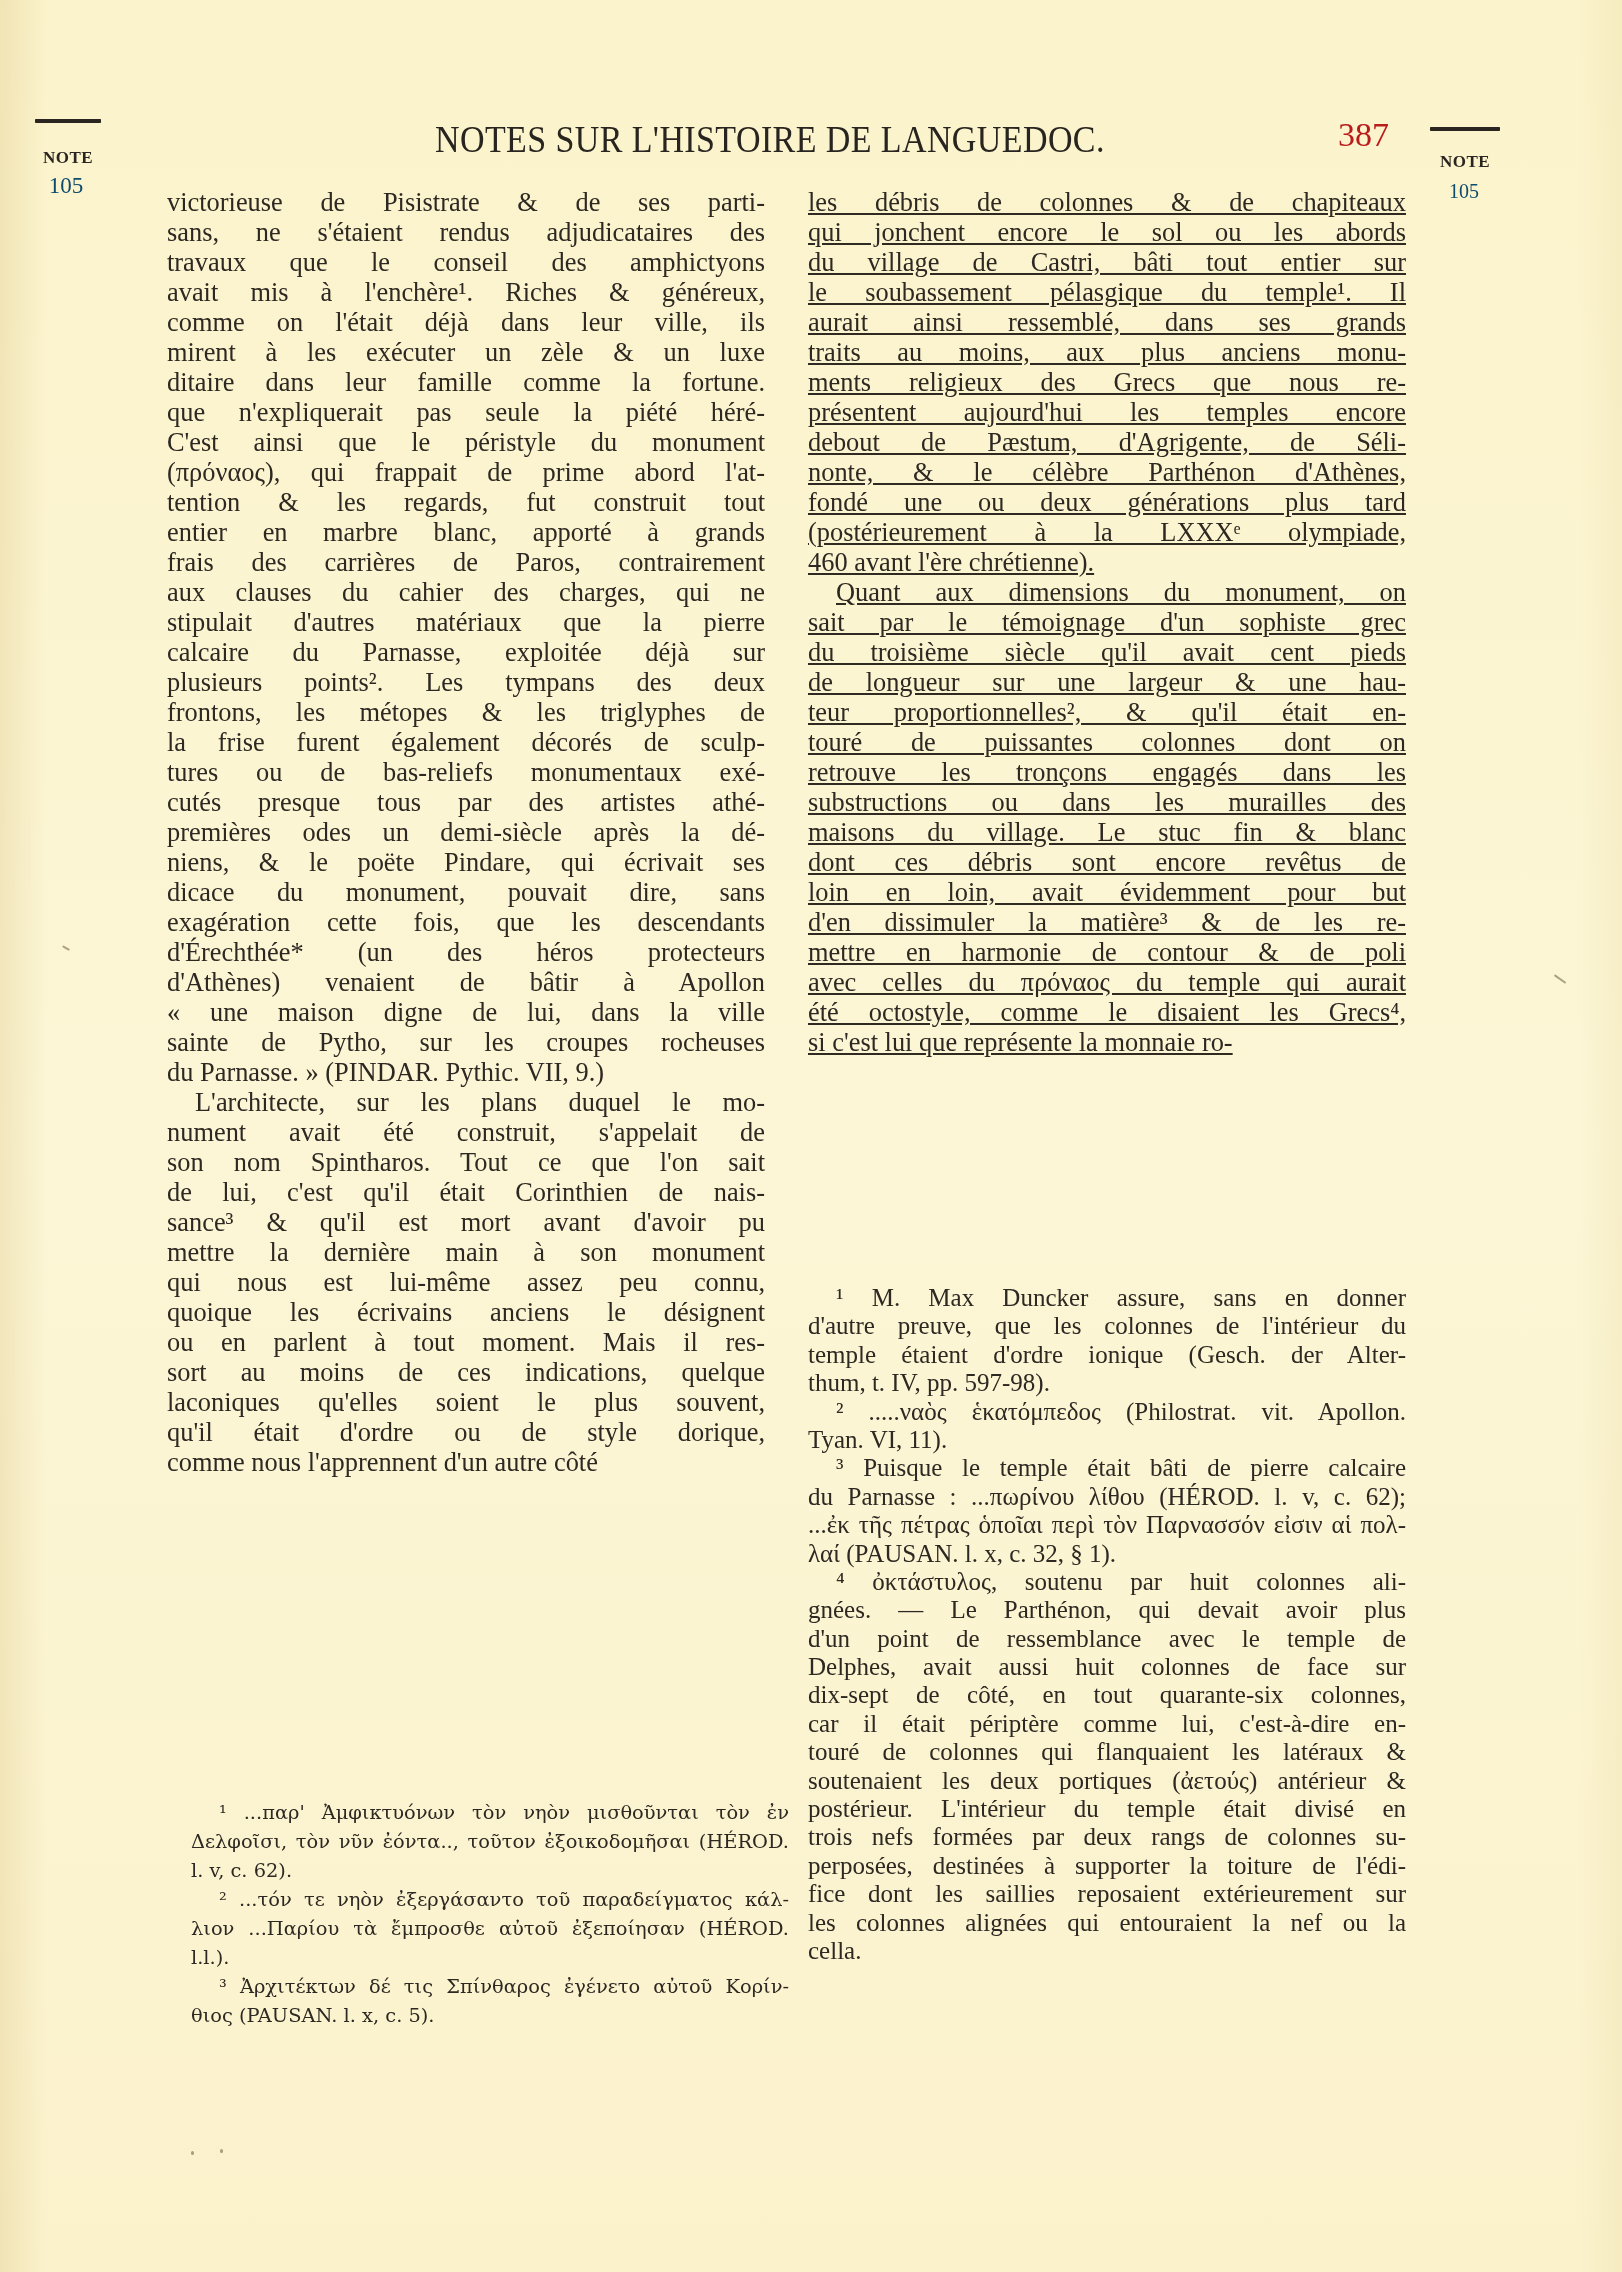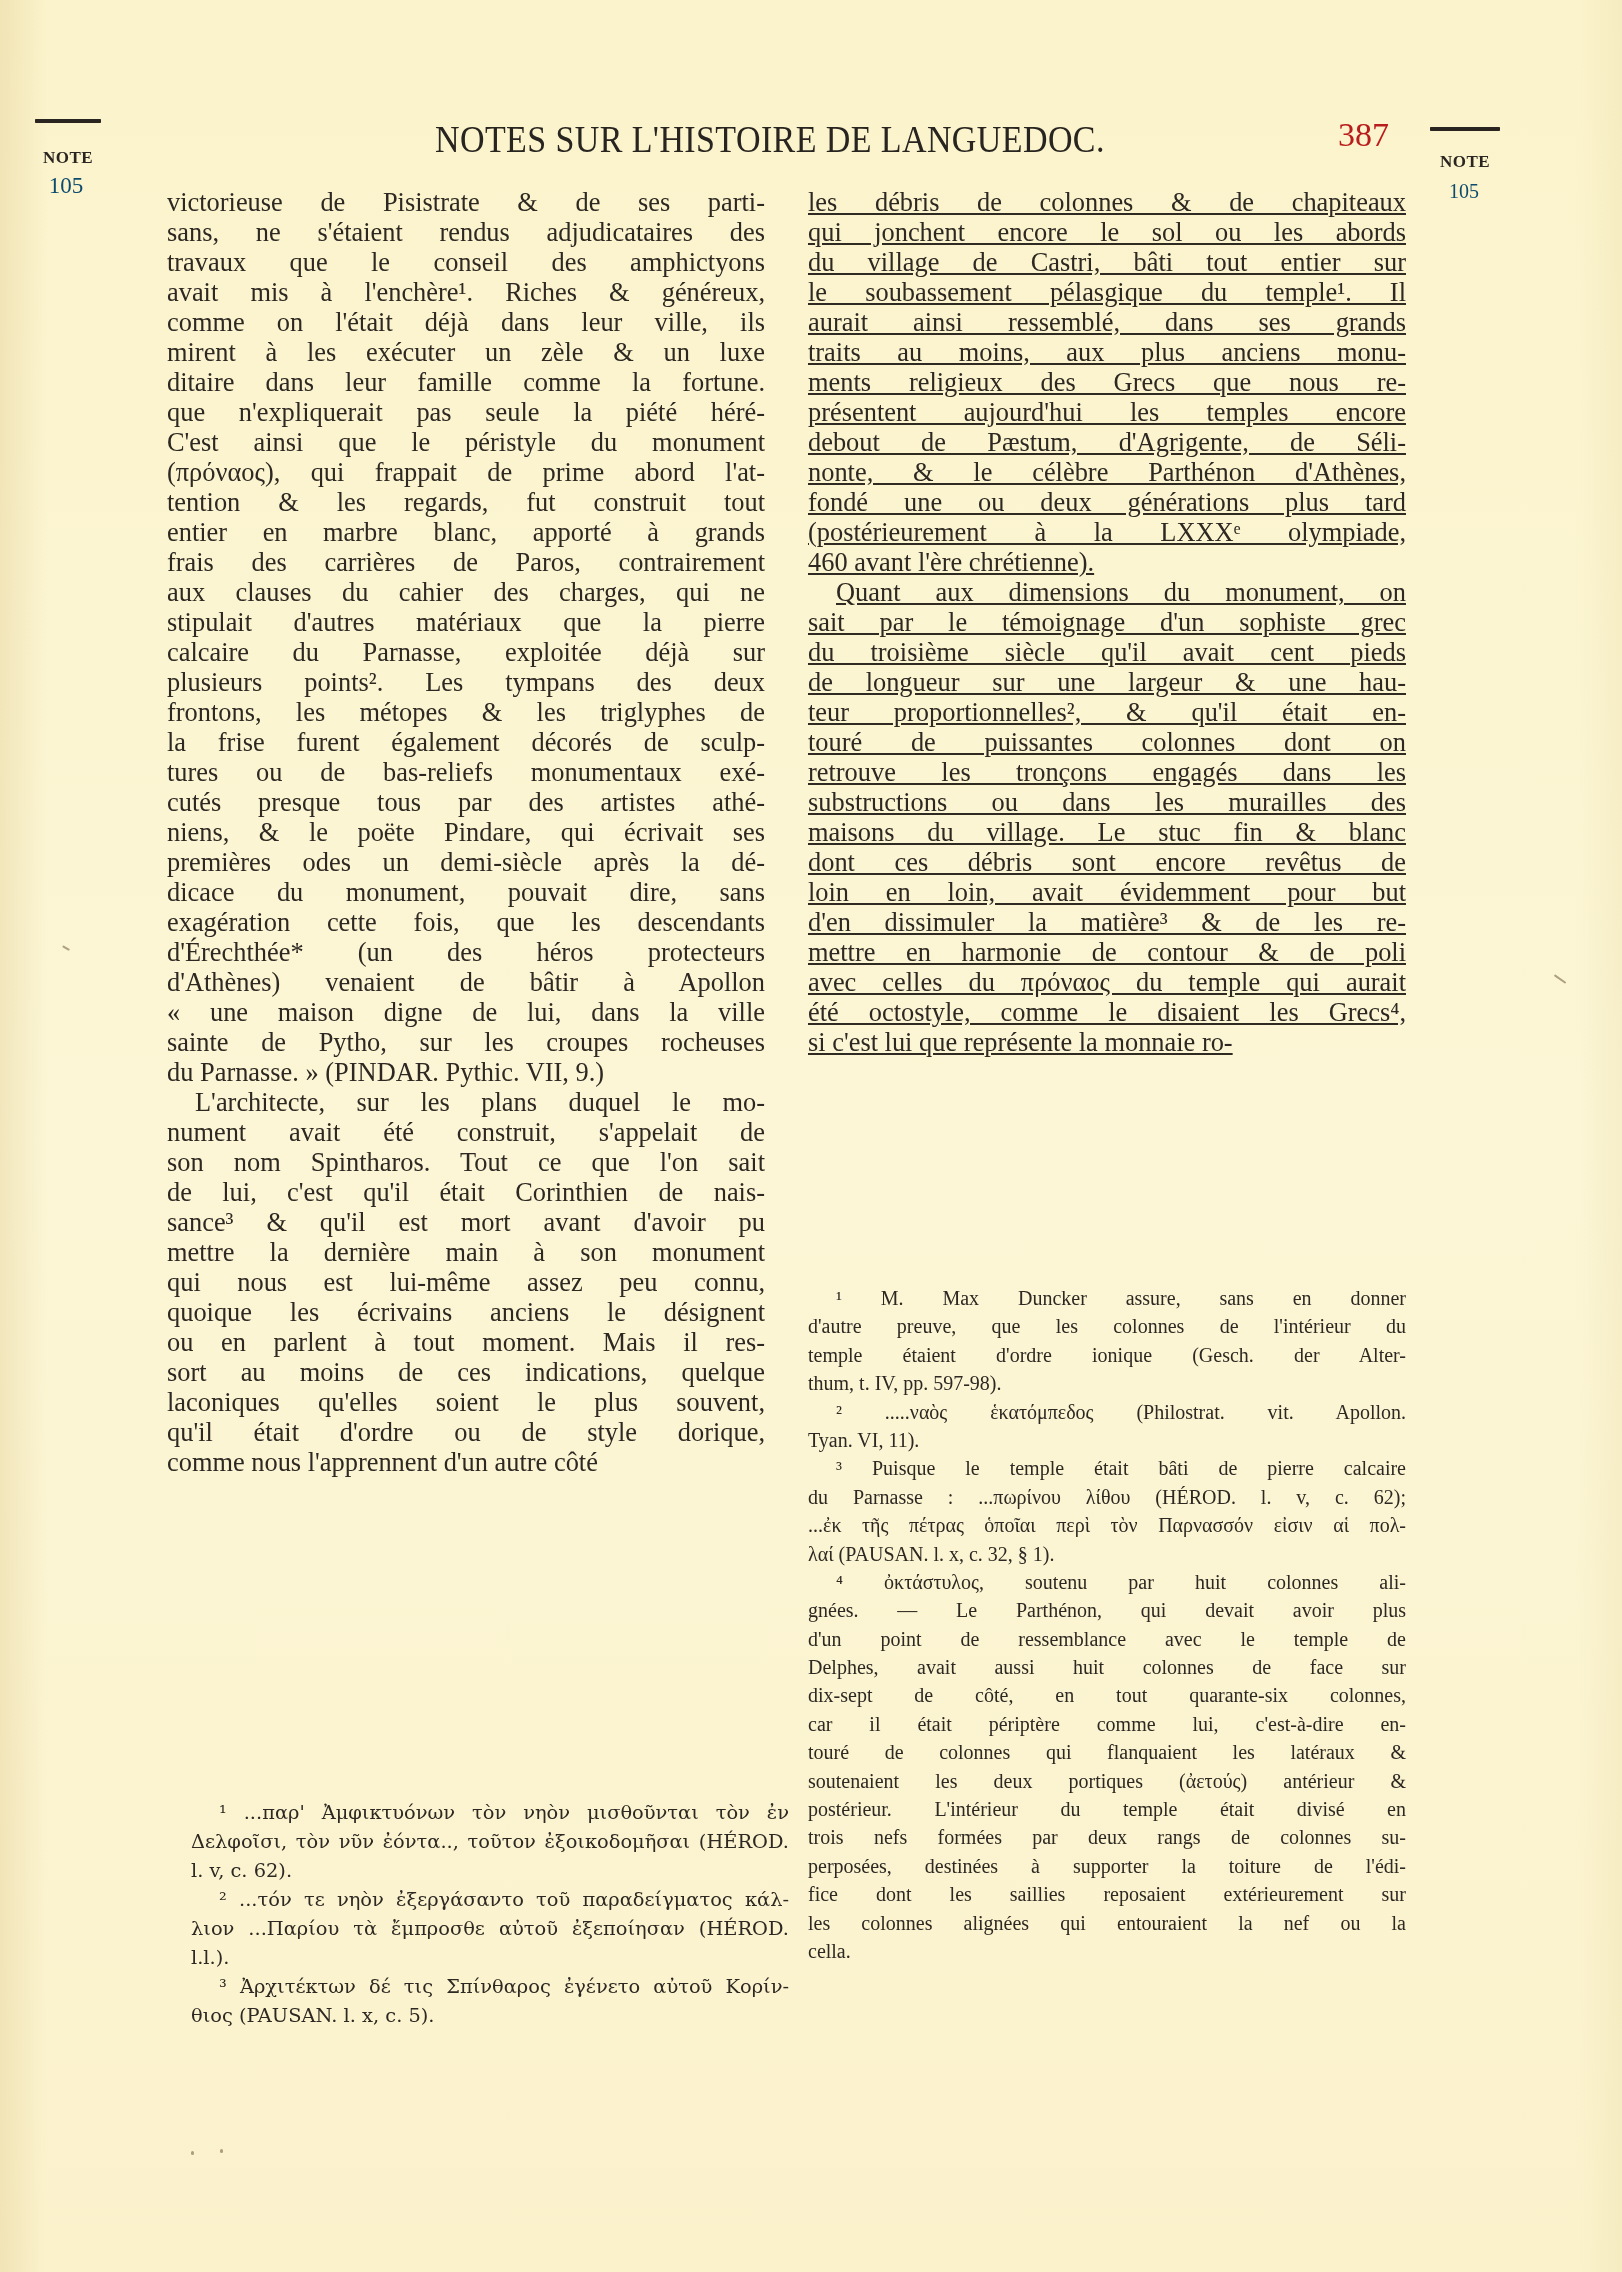--- a/index.html
+++ b/index.html
@@ -32,21 +32,21 @@
     display: block; white-space: nowrap; text-align: justify; text-align-last: justify;
     font-size: 26.4px; height: 30px; line-height: 30px; color: #2d2822;
   }
   .col.right .line { height: 30px; line-height: 30px; }
   .col .line.last { text-align-last: left; }
   .col .line.indent { padding-left: 28px; }
 
   .fn { position: absolute; }
   .fn .line {
     display: block; white-space: nowrap; text-align: justify; text-align-last: justify;
-    font-size: 20px; height: 29px; line-height: 29px; color: #2d2822;
+    font-size: 25px; height: 29px; line-height: 29px; color: #2d2822;
   }
   .fn.right .line { height: 28.4px; line-height: 28.4px; }
   .fn .line.last { text-align-last: left; }
   .fn .line.indent { padding-left: 28px; }
   .fn.greek .line { font-family: "DejaVu Serif", "Liberation Serif", serif; font-size: 19.4px; }
   .speck { position: absolute; background: #6b5a3c; opacity: 0.55; border-radius: 1.6px; }
 </style>
 </head>
 <body>
 
@@ -77,22 +77,22 @@
     <span class="line">entier en marbre blanc, apporté à grands</span>
     <span class="line">frais des carrières de Paros, contrairement</span>
     <span class="line">aux clauses du cahier des charges, qui ne</span>
     <span class="line">stipulait d'autres matériaux que la pierre</span>
     <span class="line">calcaire du Parnasse, exploitée déjà sur</span>
     <span class="line">plusieurs points². Les tympans des deux</span>
     <span class="line">frontons, les métopes &amp; les triglyphes de</span>
     <span class="line">la frise furent également décorés de sculp-</span>
     <span class="line">tures ou de bas-reliefs monumentaux exé-</span>
     <span class="line">cutés presque tous par des artistes athé-</span>
+    <span class="line">premières odes un demi-siècle après la dé-</span>
     <span class="line">niens, &amp; le poëte Pindare, qui écrivait ses</span>
-    <span class="line">premières odes un demi-siècle après la dé-</span>
     <span class="line">dicace du monument, pouvait dire, sans</span>
     <span class="line">exagération cette fois, que les descendants</span>
     <span class="line">d'Érechthée* (un des héros protecteurs</span>
     <span class="line">d'Athènes) venaient de bâtir à Apollon</span>
     <span class="line">« une maison digne de lui, dans la ville</span>
     <span class="line">sainte de Pytho, sur les croupes rocheuses</span>
     <span class="line last">du Parnasse. » (PINDAR. Pythic. VII, 9.)</span>
     <span class="line indent">L'architecte, sur les plans duquel le mo-</span>
     <span class="line">nument avait été construit, s'appelait de</span>
     <span class="line">son nom Spintharos. Tout ce que l'on sait</span>

